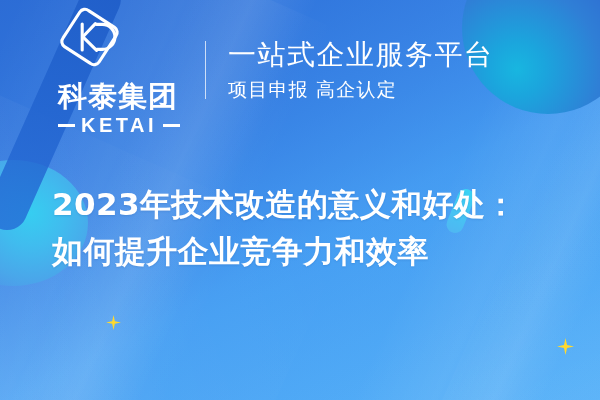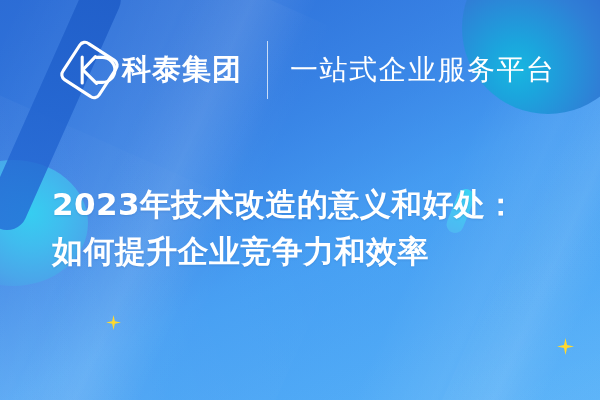--- a/index.html
+++ b/index.html
@@ -125,23 +125,23 @@
   
   .header {
     position: absolute;
     left: 0; top: 0;
     width: 600px; height: 140px;
     display: flex;
     align-items: center;
   }
   .logo-block {
     display: flex;
-    align-items: center;
     margin-left: 58px;
-    gap: 0;
+    gap: 12px;
+    flex-direction: column;
   }
   .logo-mark { width: 64px; height: 64px; flex: none; }
   .logo-words { display: flex; flex-direction: column; }
   .logo-cn {
     font-family: "DejaVu Sans", "Liberation Sans", sans-serif;
     font-size: 29px;
     font-weight: 700;
     color: #ffffff;
     letter-spacing: 1px;
     line-height: 1.08;
@@ -240,25 +240,31 @@
                      L21.9 7.0 A6 6 0 0 1 30.6 5.6 Z"></path>
             <path d="M24.2 19.0 L24.2 45.0"></path>
             <path d="M37.4 18.6 L24.9 31.8 L38.6 45.4"></path>
             <path d="M38.6 19.4 L44.4 19.4 A8.6 8.6 0 0 1 44.4 44.4 L38.8 44.4"></path>
           </g>
         </svg>
       </span>
 
       <span class="logo-words">
         <span class="logo-cn">科泰集团</span>
+        <span class="logo-en-row">
+          <i class="logo-dash"></i>
+          <span class="logo-en">KETAI</span>
+          <i class="logo-dash"></i>
+        </span>
       </span>
     </div>
 
     <span class="divider"></span>
 
     <div class="tagline-block">
       <span class="tagline-main">一站式企业服务平台</span>
+      <span class="tagline-sub">项目申报 高企认定</span>
     </div>
   </div>
 
   <h1 class="headline">2023年技术改造的意义和好处：如何提升企业竞争力和效率</h1>
 
 </div>
 
 </body></html>

